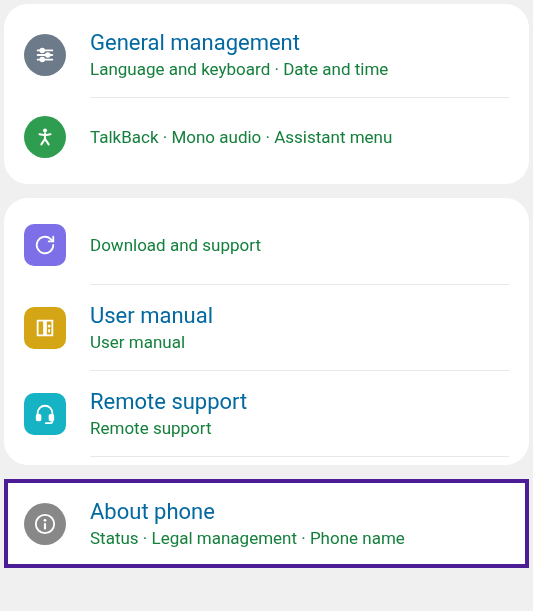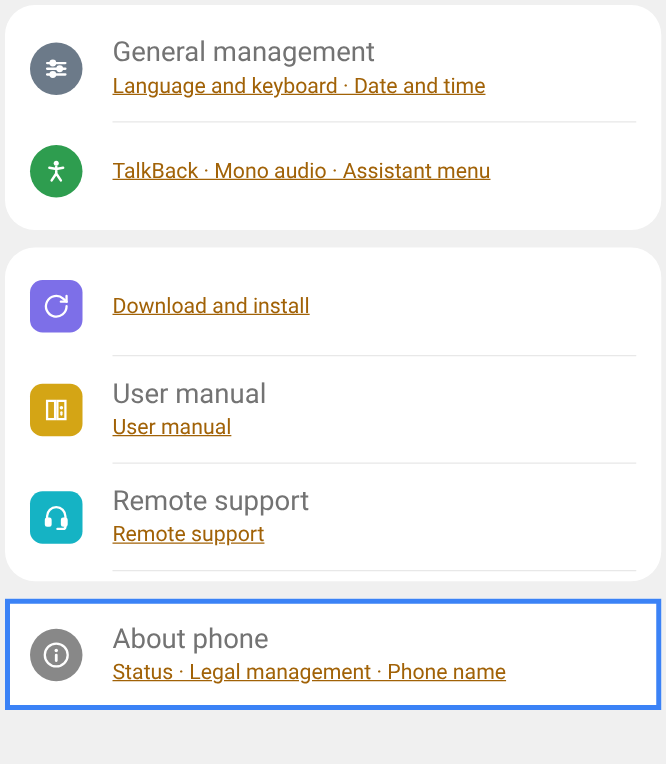--- a/index.html
+++ b/index.html
@@ -29,29 +29,28 @@
       align-items: center;
       padding: 18px 20px;
       cursor: pointer;
     }
     .list-item-content {
       flex: 1;
       margin-left: 24px;
     }
     .list-item-title {
       font-size: 22px;
-      color: #737373;
+      color: #0369a1;
       font-weight: 400;
       margin-bottom: 4px;
     }
     .list-item-subtitle {
       font-size: 17px;
-      color: #a16207;
+      color: #15803d;
       font-weight: 400;
-      text-decoration: underline;
     }
     .icon-circle {
       width: 42px;
       height: 42px;
       border-radius: 50%;
       display: flex;
       align-items: center;
       justify-content: center;
       flex-shrink: 0;
       color: white;
@@ -66,21 +65,21 @@
       flex-shrink: 0;
       color: white;
     }
     .divider {
       height: 1px;
       background: #e8e8e8;
       margin-left: 86px;
       margin-right: 20px;
     }
     .highlight-box {
-      border: 4px solid #3b82f6;
+      border: 4px solid #4c1d95;
       margin: 0 4px 4px 4px;
       background: white;
     }
     .highlight-box .list-item {
       padding: 16px 16px;
     }
     .highlight-box .list-item-content {
       margin-left: 24px;
     }
     .bg-bluegrey { background: #6c7a89; }
@@ -126,21 +125,21 @@
 
 <div class="card">
   <div class="list-item">
     <div class="icon-square bg-purple">
       <svg width="22" height="22" viewBox="0 0 24 24" fill="none" stroke="white" stroke-width="2" stroke-linecap="round">
         <path d="M21 12a9 9 0 1 1-3-6.7L21 8"></path>
         <polyline points="21 3 21 8 16 8"></polyline>
       </svg>
     </div>
     <div class="list-item-content">
-      <div class="list-item-subtitle">Download and install</div>
+      <div class="list-item-subtitle">Download and support</div>
     </div>
   </div>
   <div class="divider"></div>
   <div class="list-item">
     <div class="icon-square bg-yellow">
       <svg width="22" height="22" viewBox="0 0 24 24" fill="none" stroke="white" stroke-width="2" stroke-linecap="round">
         <path d="M4 4 H11 V20 H4 Z"></path>
         <path d="M13 4 H20 V20 H13 Z"></path>
         <circle cx="16.5" cy="10" r="1.5" fill="white" stroke="none"></circle>
         <path d="M16.5 14 L16.5 16" stroke="white" stroke-width="2"></path>

